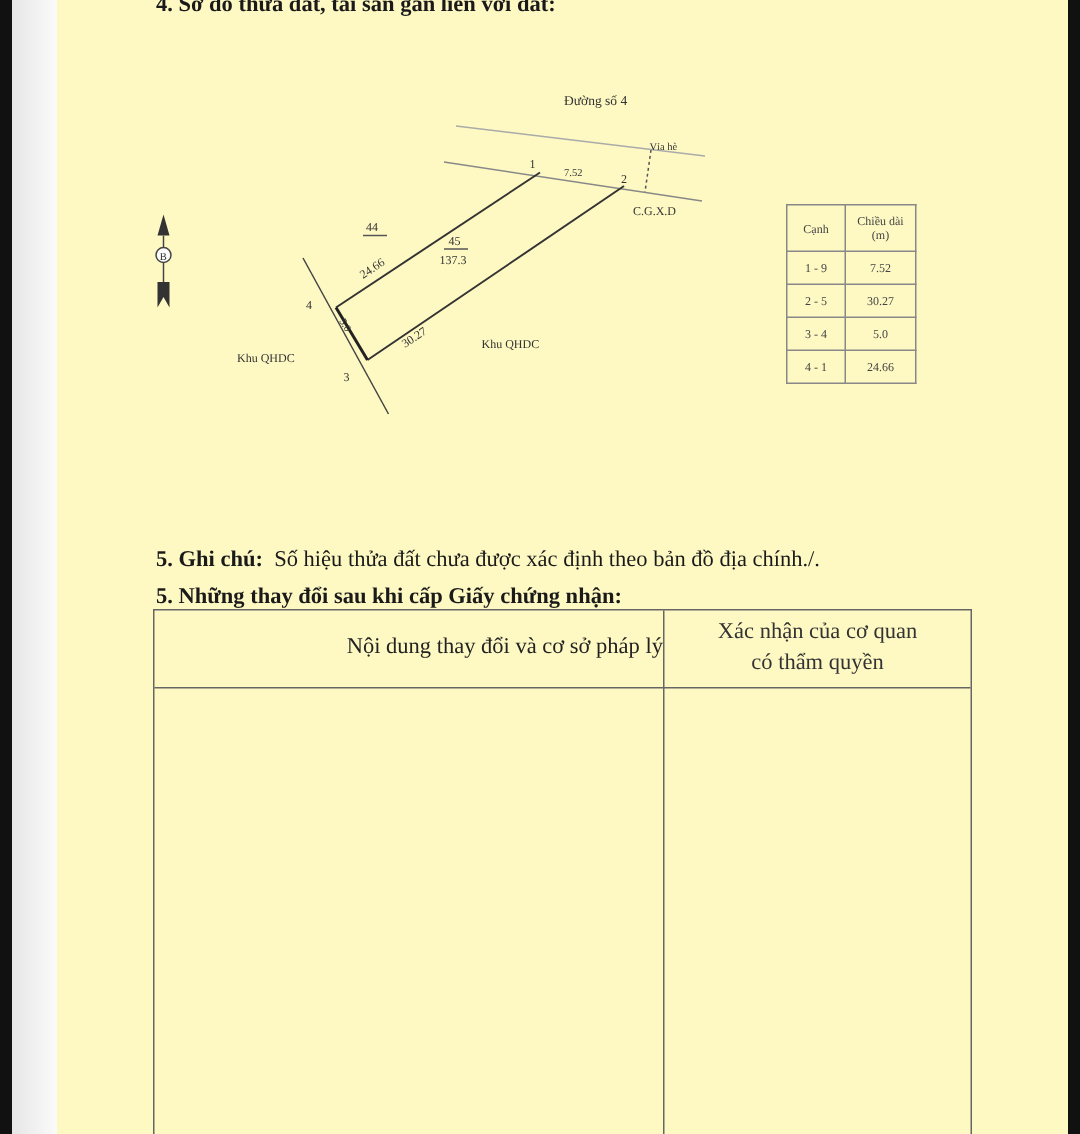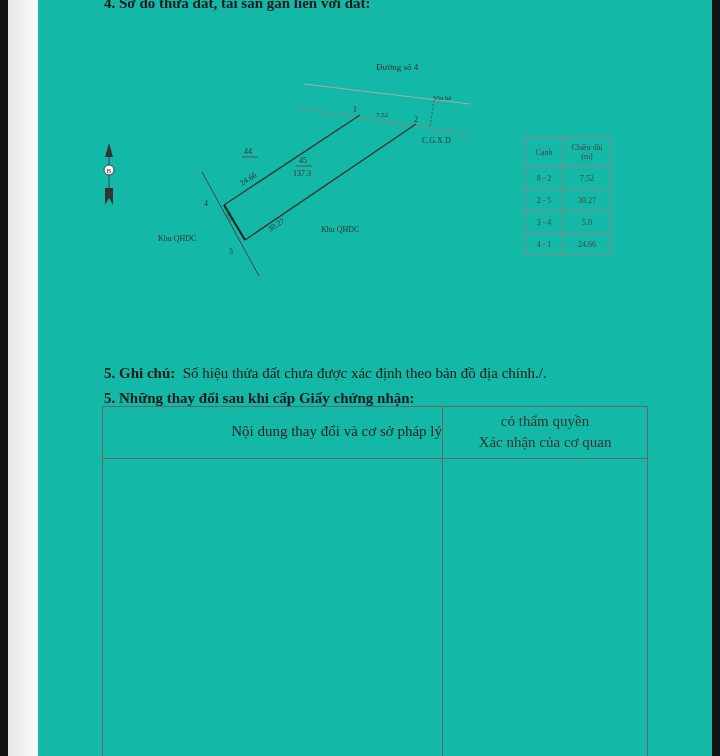--- a/index.html
+++ b/index.html
@@ -1,17 +1,17 @@
 <!DOCTYPE html>
 <html><head>
 <meta charset="utf-8">
 <style>
   html, body { margin:0; padding:0; }
   body { width:720px; height:756px; background:#111; position:relative; overflow:hidden; font-family:"Liberation Serif", serif; }
-  .page { position:absolute; left:8px; top:0; width:704px; height:756px; background:#14b8a6; }
+  .page { position:absolute; left:8px; top:0; width:704px; height:756px; background:#fef9c3; }
   .page::before { content:""; position:absolute; left:0; top:0; width:30px; height:100%; background:linear-gradient(90deg,#e6e6e6,#fbfbfb); }
   .abs { position:absolute; }
   .h { font-weight:bold; font-size:15px; color:#1a1a1a; white-space:nowrap; }
   .note { font-size:15px; color:#1a1a1a; white-space:nowrap; }
   svg text { font-family:"Liberation Serif", serif; fill:#333; }
   table.legend { position:absolute; left:516px; top:136px; border-collapse:collapse; font-size:8px; color:#444;padding-left:40px; }
   table.legend td { border:1px solid #888; text-align:center; padding:0 2px; height:21px; }
   .tbl { position:absolute; left:94px; top:406px; width:544px; height:360px; border:1px solid #666; }
   .tbl .vline { position:absolute; left:339px; top:0; bottom:0; width:1px; background:#666; }
   .tbl .hline { position:absolute; left:0; right:0; top:51px; height:1px; background:#666; }
@@ -65,21 +65,21 @@
     </g>
   </svg>
 
   <table class="legend">
     <tbody>
         <tr>
       <td style="width:34px; height:30px;">Cạnh</td>
       <td style="width:42px; height:30px;font-family:Liberation Serif, serif;"><span>Chiều dài</span><br><span>(m)</span></td>
     </tr>
     <tr>
-          <td>8 - 2</td>
+          <td>1 - 9</td>
           <td>7.52</td>
         </tr>
     <tr>
           <td>2 - 5</td>
           <td>30.27</td>
         </tr>
     <tr>
           <td>3 - 4</td>
           <td>5.0</td>
         </tr>
@@ -94,18 +94,18 @@
     <b>5. Ghi chú:</b>&nbsp; <span>Số hiệu thửa đất chưa được xác định theo bản đồ địa chính./.</span>
   </div>
 
   <div class="abs h" style="left:96px; top:390px;">5. Những thay đổi sau khi cấp Giấy chứng nhận:</div>
 
   <div class="tbl">
     <div class="vline"></div>
     <div class="hline"></div>
     <div class="c1">Nội dung thay đổi và cơ sở pháp lý</div>
     <div class="c2">
+      <div>Xác nhận của cơ quan</div>
       <div>có thẩm quyền</div>
-      <div>Xác nhận của cơ quan</div>
     </div>
   </div>
 
 </div>
 
 </body></html>

